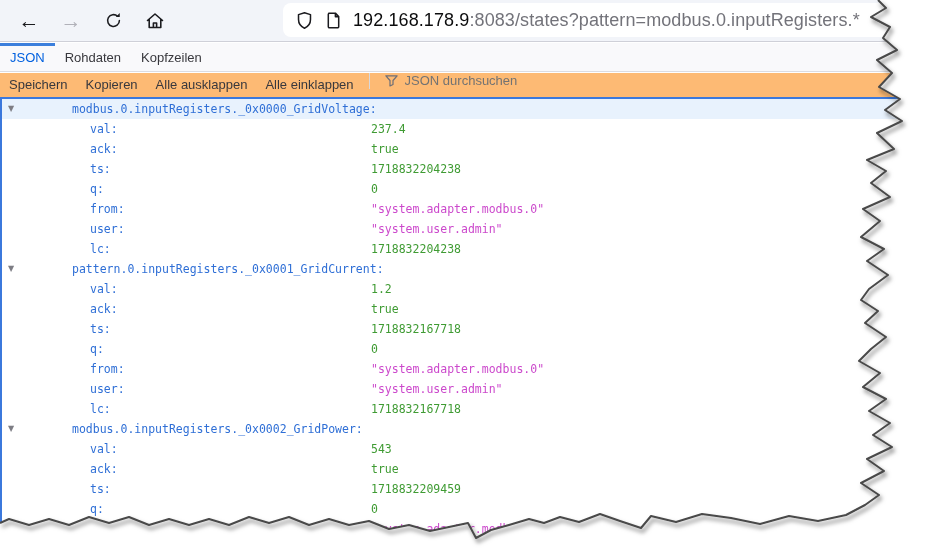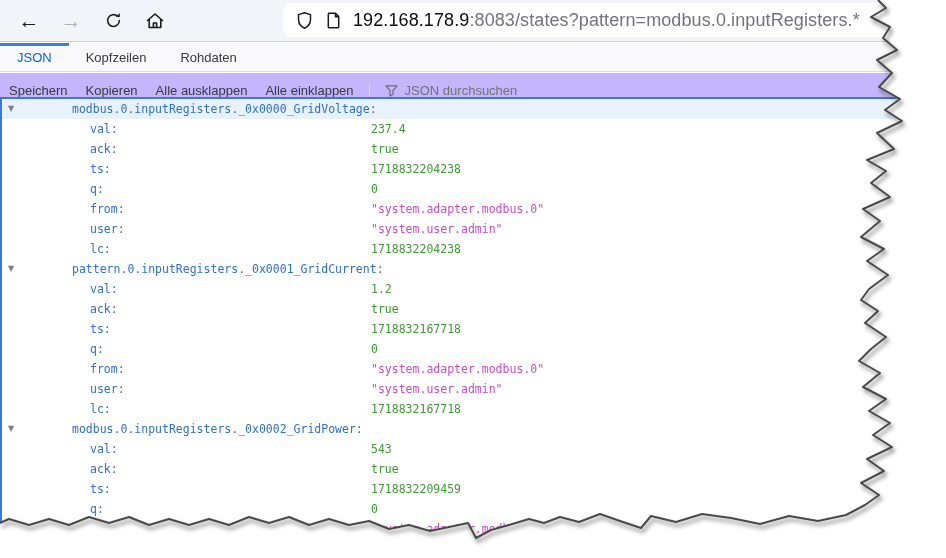--- a/index.html
+++ b/index.html
@@ -30,31 +30,31 @@
   .url-text { font-size:18px; color:#73737a; white-space:nowrap; letter-spacing:.1px; }
   .url-text .host { color:#0c0c0d; }
   
   .viewer-tabs {
     position:absolute; top:43px; left:0; width:100%; height:29px;
     background:#f9f9fb; border-bottom:1px solid #dcdce1;
     display:flex; align-items:stretch;
   }
   .vtab {
     position:relative; border:none; background:transparent; cursor:pointer;
-    padding:0 17px; font-size:13px; color:#38383d; font-family:inherit;
+    padding:0 10px; font-size:13px; color:#38383d; font-family:inherit;
     display:flex; align-items:center;
   }
   .vtab.active { color:#0060df; }
   .vtab.active::before {
     content:""; position:absolute; top:0; left:0; right:0; height:3px; background:#3c7fdc;
   }
   
   .actions-bar {
     position:absolute; top:73px; left:0; width:100%; height:35px;
-    background:#c4b5fd; display:flex; align-items:center;
+    background:#fdba74; display:flex; align-items:flex-start;
   }
   .action-btn {
     border:none; background:transparent; cursor:pointer; font-family:inherit;
     font-size:13px; color:#38383d; padding:0 9px; height:22px;
   }
   .v-sep { width:1px; height:16px; background:#d7d7db; margin:0 6px; }
   .search-wrap { display:flex; align-items:center; gap:6px; padding-left:8px; }
   .search-input {
     border:none; outline:none; font-family:inherit; font-size:13px;
     color:#38383d; width:200px; background:transparent;
@@ -118,22 +118,22 @@
       </svg>
       <svg width="17" height="19" viewBox="0 0 18 20">
         <path class="oicon" d="M4 2.2 H11 L14.5 5.7 V16.5 A1.3 1.3 0 0 1 13.2 17.8 H4.8 A1.3 1.3 0 0 1 3.5 16.5 V3.5 A1.3 1.3 0 0 1 4.8 2.2 Z M11 2.4 V5.9 H14.3"></path>
       </svg>
       <span class="url-text"><span class="host">192.168.178.9</span><span>:8083/states?pattern=modbus.0.inputRegisters.*</span></span>
     </div>
   </div>
 
   <div class="viewer-tabs">
     <button class="vtab active">JSON</button>
+    <button class="vtab">Rohdaten</button>
     <button class="vtab">Kopfzeilen</button>
-    <button class="vtab">Rohdaten</button>
   </div>
 
   <div class="actions-bar">
     <button class="action-btn">Speichern</button>
     <button class="action-btn">Kopieren</button>
     <button class="action-btn">Alle ausklappen</button>
     <button class="action-btn">Alle einklappen</button>
     <div class="v-sep"></div>
     <div class="search-wrap">
       <svg width="15" height="15" viewBox="0 0 16 16">

